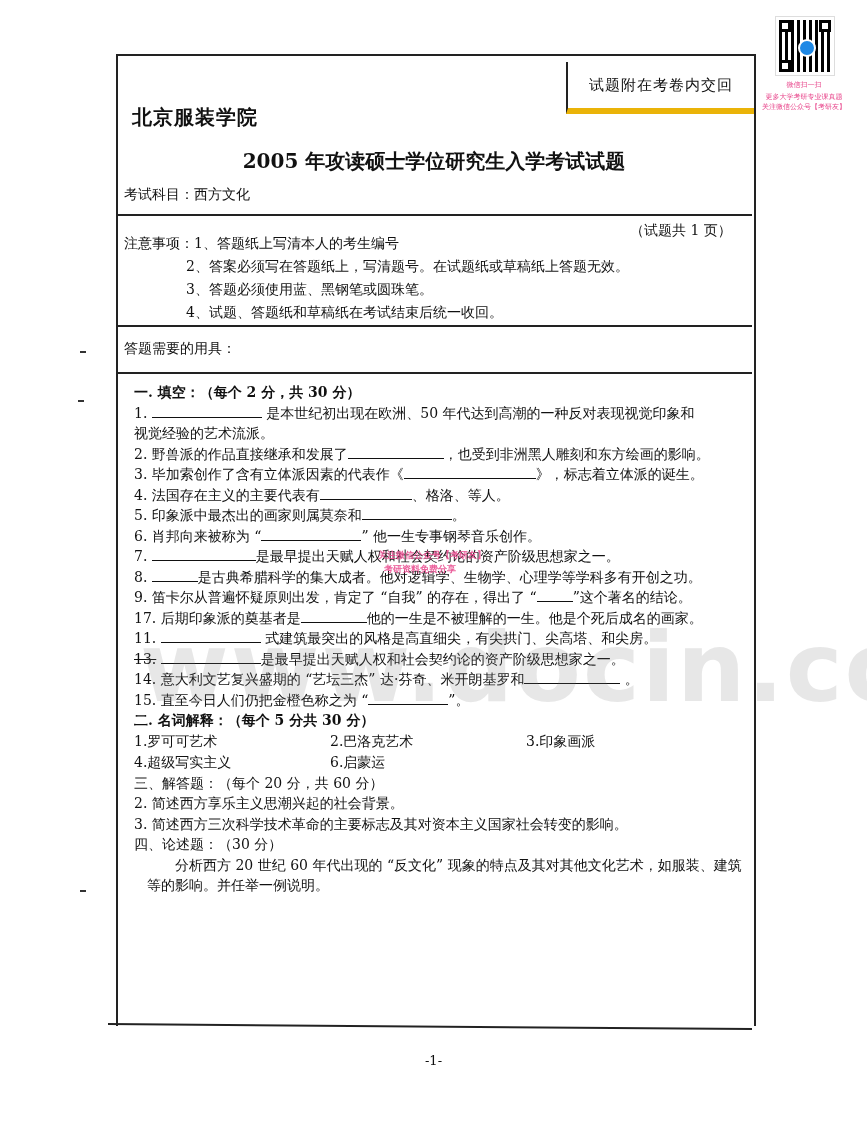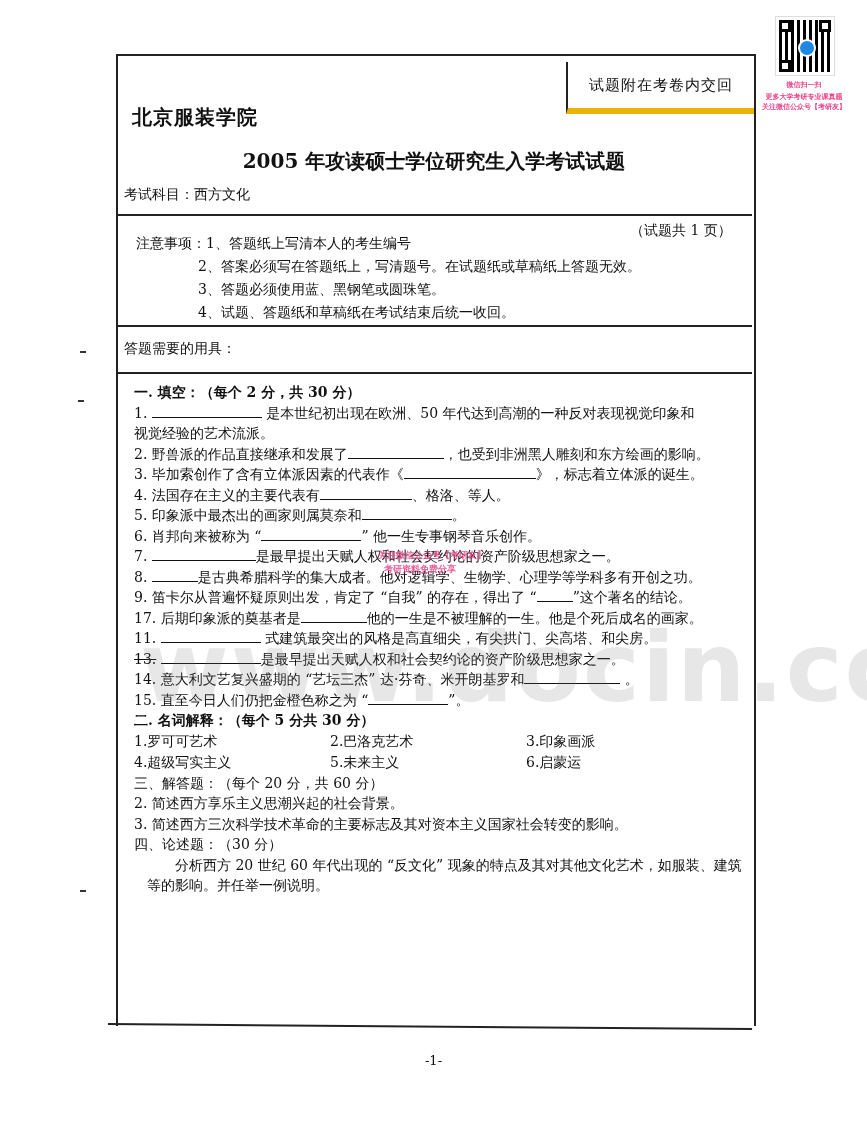--- a/index.html
+++ b/index.html
@@ -30,21 +30,21 @@
     position: absolute; left: 116px; width: 636px; top: 148px; text-align: center;
     font-size: 20px; font-weight: bold;
   }
   .subject {
     position: absolute; left: 124px; top: 186px; font-size: 14px;
   }
   .pages {
     position: absolute; left: 630px; top: 190px; font-size: 14px; margin-top: 32px;
   }
   .hline { position: absolute; left: 116px; width: 636px; height: 0; border-top: 2px solid #222; }
-  .notes { position: absolute; left: 124px; top: 232px; font-size: 14px; line-height: 23px; margin-left: 12px; }
+  .notes { position: absolute; left: 124px; top: 232px; font-size: 14px; line-height: 23px; }
   .notes .row { white-space: nowrap; }
   .notes .indent { padding-left: 62px; }
   .tools { position: absolute; left: 124px; top: 340px; font-size: 14px; }
   .content {
     position: absolute; left: 134px; top: 382px; width: 600px;
     font-size: 14px; line-height: 20.5px;
   }
   .content .line { white-space: nowrap; }
   .content .bold { font-weight: bold; }
   .blank { display: inline-block; border-bottom: 1px solid #111; height: 14px; vertical-align: baseline; }
@@ -55,21 +55,21 @@
   .qr {
     position: absolute; left: 776px; top: 17px; width: 52px; height: 52px;
     background:
       repeating-linear-gradient(90deg, #000 0 3px, #fff 3px 6px),
       #fff;
     border: 3px solid #fff; outline: 1px solid #ddd;
   }
   .qr .corner { position: absolute; width: 12px; height: 12px; border: 3px solid #000; background: #fff; box-sizing: border-box; }
   .qr .c1 { left: 0; top: 0; } .qr .c2 { right: 0; top: 0; } .qr .c3 { left: 0; bottom: 0; }
   .qr .logo { position: absolute; left: 19px; top: 19px; width: 14px; height: 14px; border-radius: 50%; background: #1e88e5; border: 2px solid #fff; }
-  .qr-caption { position: absolute; left: 754px; width: 100px; text-align: center; font-size: 7px; color: #e8458b; font-family: "DejaVu Sans", sans-serif; font-weight: bold; line-height: 10px; }
+  .qr-caption { position: absolute; left: 754px; width: 100px; text-align: center; font-size: 7px; color: #e8458b; font-family: "DejaVu Sans", sans-serif; font-weight: normal; line-height: 10px; }
   .wm-pink { position: absolute; font-size: 9px; color: #e8458b; font-family: "DejaVu Sans", sans-serif; font-weight: bold; opacity: 0.85; }
   .wm-docin {
     position: absolute; left: 140px; top: 612px; font-size: 96px; letter-spacing: 2px;
     color: rgba(120,120,120,0.18); font-family: "DejaVu Sans", sans-serif; font-weight: bold;
   }
   .margin-mark { position: absolute; width: 6px; height: 2px; background: #333; }
 </style>
 </head>
 <body>
 
@@ -167,21 +167,20 @@
   <div class="line">
     <span>15. 直至今日人们仍把金橙色称之为 “</span><span class="blank" style="width:80px;"></span><span>”。</span>
   </div>
 
   <div class="line bold">二. 名词解释：（每个 5 分共 30 分）</div>
   <div class="terms">
     <div>1.罗可可艺术</div>
     <div>2.巴洛克艺术</div>
     <div>3.印象画派</div>
     <div>4.超级写实主义</div>
-    <div>5.未来主义</div>
     <div>6.启蒙运</div>
   </div>
 
   <div class="line">三、解答题：（每个 20 分，共 60 分）</div>
   <div class="line">2. 简述西方享乐主义思潮兴起的社会背景。</div>
   <div class="line">3. 简述西方三次科学技术革命的主要标志及其对资本主义国家社会转变的影响。</div>
 
   <div class="line">四、论述题：（30 分）</div>
   <div class="line essay-body">分析西方 20 世纪 60 年代出现的 “反文化” 现象的特点及其对其他文化艺术，如服装、建筑等的影响。并任举一例说明。</div>
 </div>

